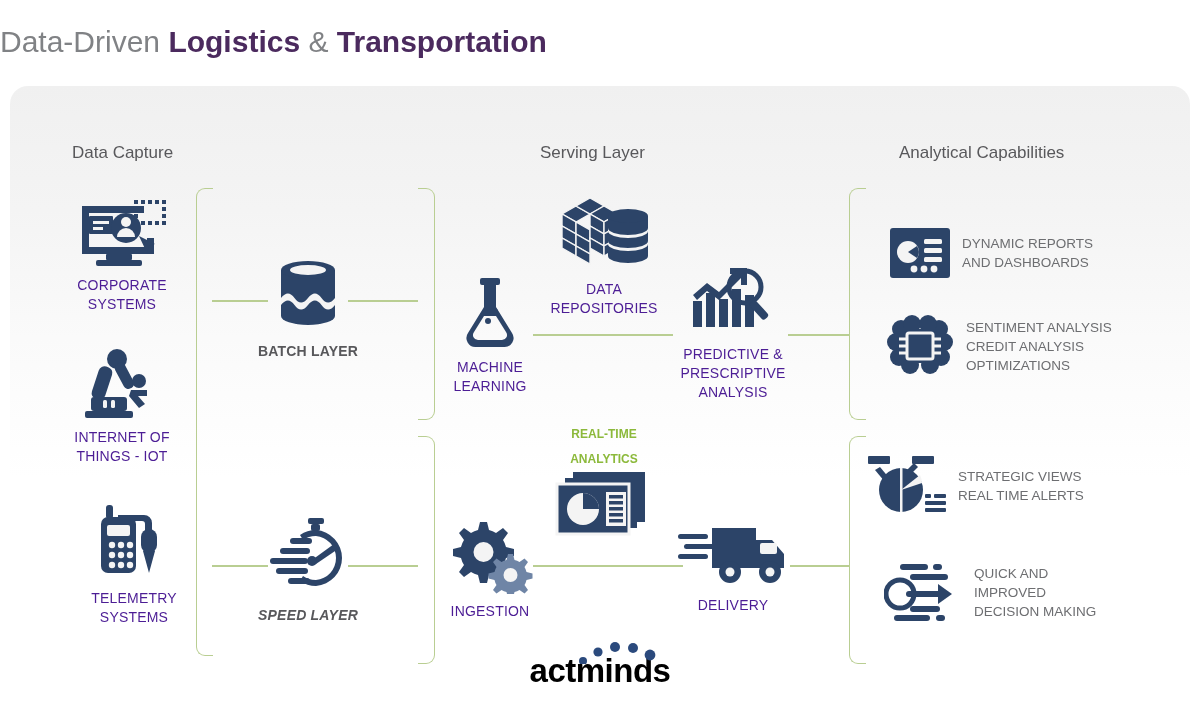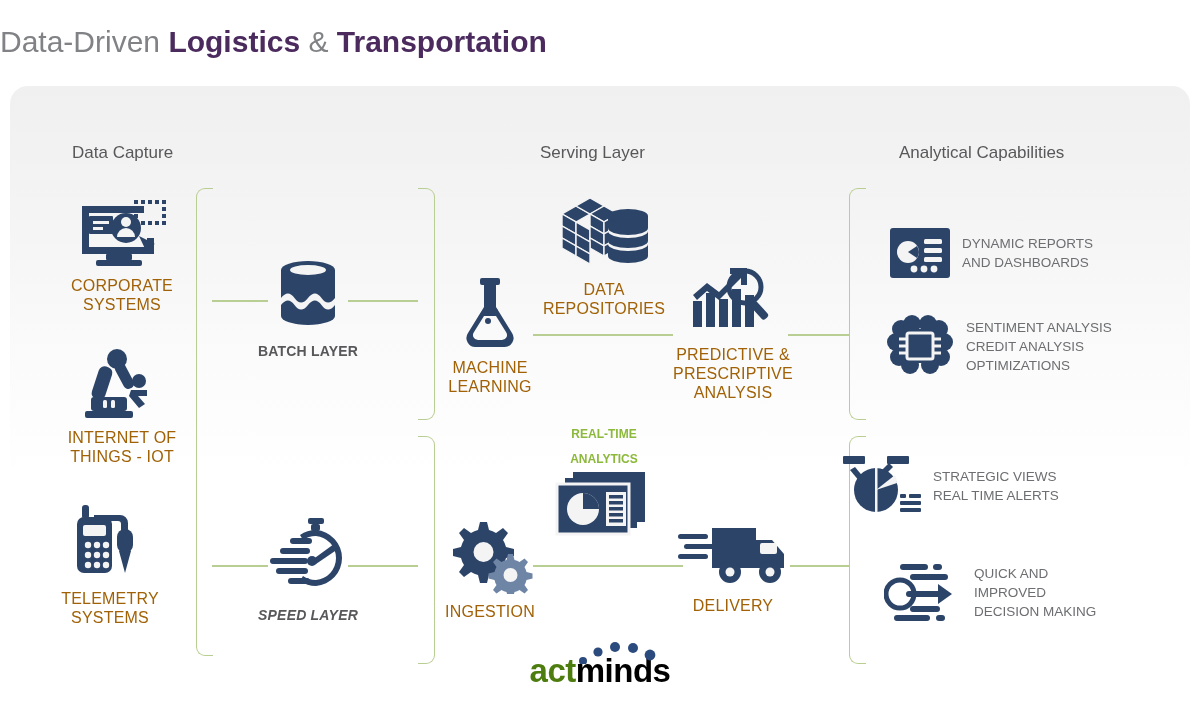--- a/index.html
+++ b/index.html
@@ -48,21 +48,21 @@
   .bracket-r {
     position: absolute;
     border: 1.5px solid #b9ce92;
     border-left: none;
     border-radius: 0 9px 9px 0;
   }
 
   
   .node { position: absolute; text-align: center; }
   .node .cap {
-    font-size: 16px; color: #a16207; line-height: 19px;
+    font-size: 14px; color: #4c1d95; line-height: 19px;
     letter-spacing: .2px; white-space: pre-line;
   }
   .node .cap.bold { font-weight: 700; color: #58585b; font-size: 14px; }
   .node .icon { display:block; margin: 0 auto 8px auto; }
 
   
   .cap-row { position: absolute; display: flex; align-items: center; gap: 12px; }
   .cap-row .txt {
     font-size: 13.5px; color: #6d6e71; line-height: 19px;
     white-space: pre-line; text-align: left;
@@ -70,21 +70,21 @@
 
   .rta {
     position: absolute; text-align: center;
     font-size: 12px; font-weight: 700; color: #8cb93b; line-height: 25px;
     white-space: pre-line;
   }
 
   
   .logo { position: absolute; left: 0; top: 654px; width: 1200px; text-align: center; }
   .logo-word { font-size: 33px; font-weight: 700; letter-spacing: -0.5px; line-height: 34px; }
-  .logo-act { color: #4d7c0f; }
+  .logo-act { color: #000000; }
   .logo-minds { color: #000000; margin-top: 8px; }
 </style>
 </head>
 <body>
 
 <div id="root">
 
   <div class="title">
     <span class="t-plain">Data-Driven </span><span class="t-accent">Logistics</span><span class="t-amp"> &amp; </span><span class="t-accent">Transportation</span>
   </div>
@@ -165,21 +165,21 @@
         <rect x="10" y="49" width="36" height="14" rx="3"></rect>
         <rect x="22" y="52" width="4" height="8" rx="1.5" fill="#f4f4f4"></rect>
         <rect x="30" y="52" width="4" height="8" rx="1.5" fill="#f4f4f4"></rect>
         <rect x="4" y="63" width="48" height="7" rx="2"></rect>
       </g>
     </svg>
     <div class="cap">INTERNET OF
 THINGS - IOT</div>
   </div>
 
-  <div class="node" style="left:30px; top:503px; width:160px;">
+  <div class="node" style="left:54px; top:503px; width:160px;">
     <svg class="icon" width="80" height="78" viewBox="0 0 80 78">
       <g fill="#2c4468">
 
         <rect x="12" y="2" width="7" height="14" rx="3"></rect>
 
         <rect x="7" y="14" width="35" height="56" rx="7"></rect>
         <rect x="13" y="22" width="23" height="11" rx="2" fill="#f4f4f4"></rect>
         <circle cx="18" cy="42" r="3.2" fill="#f4f4f4"></circle>
           <circle cx="27" cy="42" r="3.2" fill="#f4f4f4"></circle>
           <circle cx="36" cy="42" r="3.2" fill="#f4f4f4"></circle>
@@ -398,21 +398,21 @@
         <rect x="21" y="18" width="26" height="26" rx="2"></rect>
         <path d="M21 24 h-8 M21 31 h-8 M21 38 h-8 M47 24 h8 M47 31 h8 M47 38 h8"></path>
       </g>
       <rect x="25" y="22" width="18" height="18" fill="#2c4468"></rect>
     </svg>
     <div class="txt">SENTIMENT ANALYSIS
 CREDIT ANALYSIS
 OPTIMIZATIONS</div>
   </div>
 
-  <div class="cap-row" style="left:843px; top:455px;">
+  <div class="cap-row" style="left:868px; top:455px;">
     <svg width="78" height="62" viewBox="0 0 78 62">
       <g fill="#2c4468">
         <rect x="0" y="1" width="22" height="8" rx="1"></rect>
         <rect x="44" y="1" width="22" height="8" rx="1"></rect>
         <path d="M12 12 l10 12 l-5 3 l-10 -12 z"></path>
         <path d="M50 12 l-10 10 l-4 -4 l10 -10 z"></path>
         <circle cx="33" cy="35" r="22"></circle>
         <path d="M33 35 v-22 a22 22 0 0 1 20 13 z" fill="#f4f4f4" opacity="0"></path>
         <rect x="32" y="13" width="2.5" height="44" fill="#f4f4f4"></rect>
         <path d="M33 35 l21 -7 a22 22 0 0 0 -2 -8 z" fill="#f4f4f4"></path>

